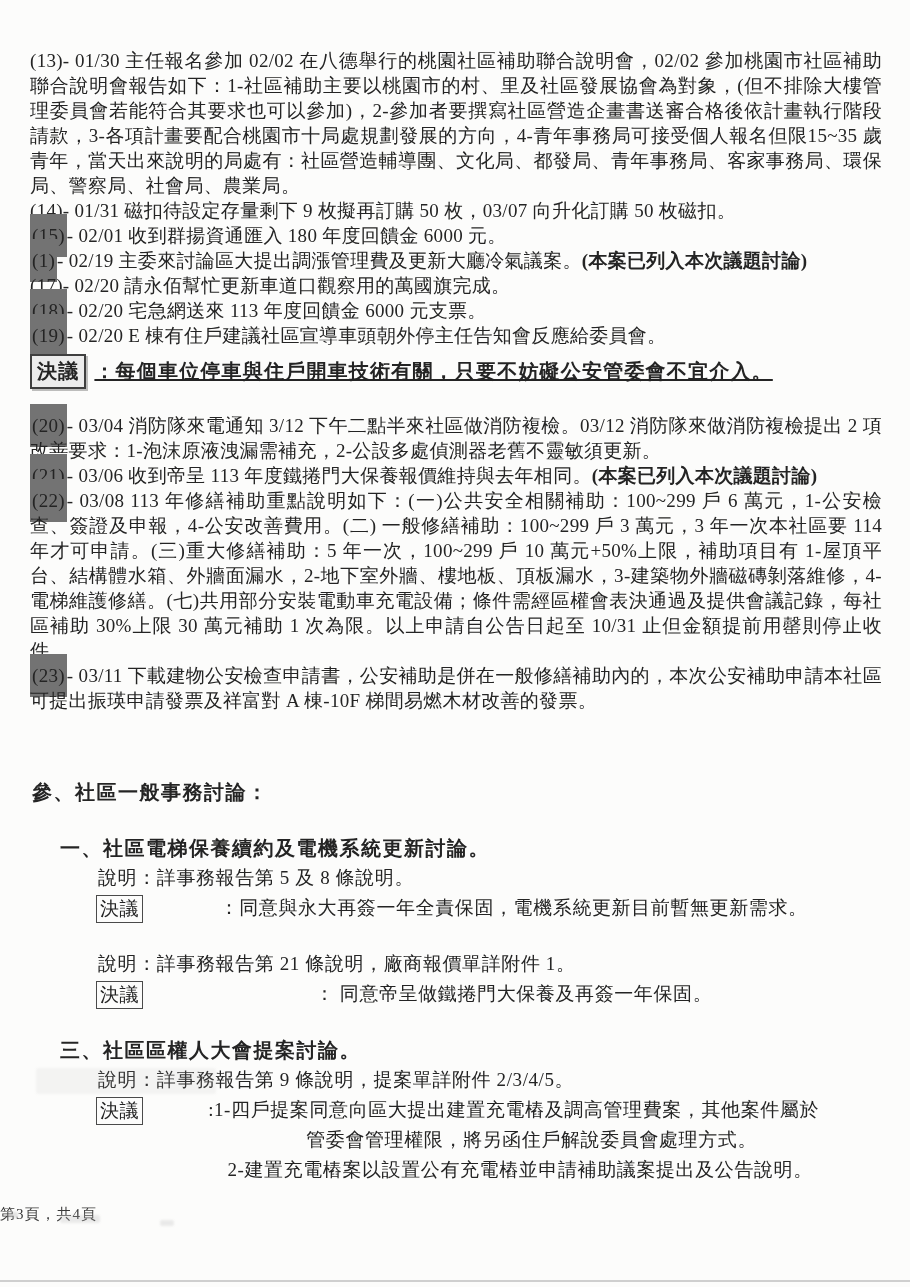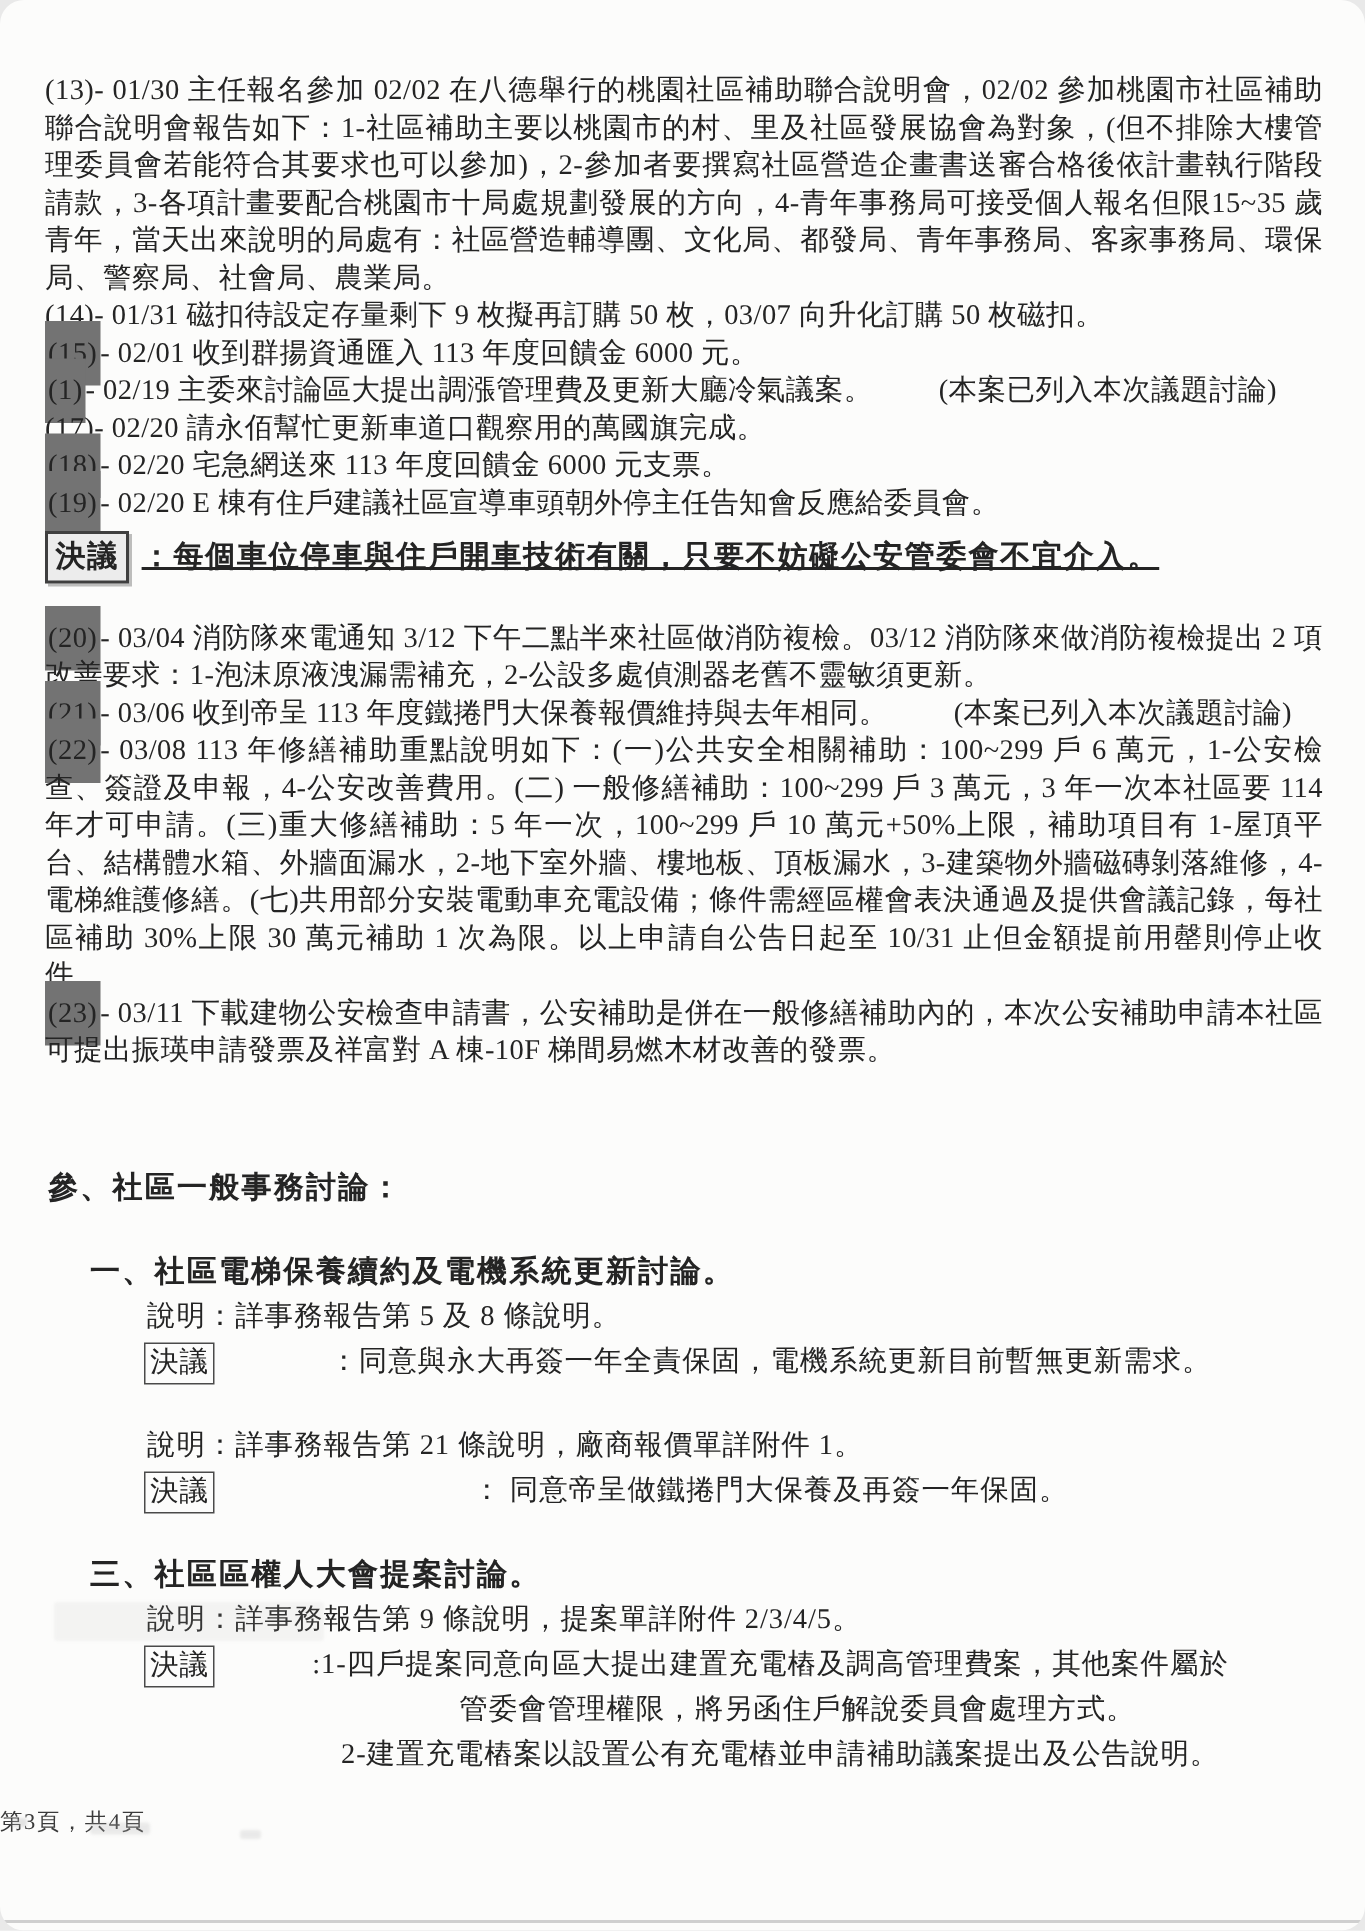--- a/index.html
+++ b/index.html
@@ -1,27 +1,26 @@
 <!DOCTYPE html>
 <html><head>
 <meta charset="utf-8">
 <style>
   html,body{margin:0;padding:0;background:#e9e9e9;}
   .page{
     position:relative;width:910px;height:1287px;margin:0 auto;
     background:#fcfcfb;color:#242424;overflow:hidden;
     font-family:"Liberation Serif","DejaVu Serif",serif;
-    border-radius:16px;
   }
   .content{position:absolute;left:30px;right:28px;top:48px;}
   
   .item{margin:0;font-size:19px;line-height:25px;text-align:justify;letter-spacing:.3px;}
   .num{white-space:nowrap;}
   .num.hl{background:#737373;padding:11px 2px;}
-  .tail{font-weight:normal;margin-left:44px;}
+  .tail{font-weight:bold;}
   
   .banner{margin:6px 0 24px 0;font-size:20px;line-height:30px;font-weight:bold;letter-spacing:1.2px;text-decoration:underline;}
   .res-label-banner{
     display:inline-block;border:2px solid #3f3f3f;background:#ececec;
     padding:0 5px 1px 5px;margin-right:8px;
     box-shadow:2px 2px 0 rgba(125,125,125,.5);
   }
   
   h2.sec{margin:64px 0 26px 2px;font-size:20px;line-height:30px;font-weight:bold;letter-spacing:1.5px;}
   
@@ -49,21 +48,21 @@
 </head>
 <body>
 
 <div class="page">
   <div class="content">
 
     <p class="item"><span class="num">(13)</span><span>- 01/30 主任報名參加 02/02 在八德舉行的桃園社區補助聯合說明會，02/02 參加桃園市社區補助聯合說明會報告如下：1-社區補助主要以桃園市的村、里及社區發展協會為對象，(但不排除大樓管理委員會若能符合其要求也可以參加)，2-參加者要撰寫社區營造企畫書送審合格後依計畫執行階段請款，3-各項計畫要配合桃園市十局處規劃發展的方向，4-青年事務局可接受個人報名但限15~35 歲青年，當天出來說明的局處有：社區營造輔導團、文化局、都發局、青年事務局、客家事務局、環保局、警察局、社會局、農業局。</span></p>
 
     <p class="item"><span class="num">(14)</span><span>- 01/31 磁扣待設定存量剩下 9 枚擬再訂購 50 枚，03/07 向升化訂購 50 枚磁扣。</span></p>
 
-    <p class="item"><span class="num hl">(15)</span><span>- 02/01 收到群揚資通匯入 113 年度回饋金 6000 元。</span></p>
+    <p class="item"><span class="num hl">(15)</span><span>- 02/01 收到群揚資通匯入 180 年度回饋金 6000 元。</span></p>
 
     <p class="item"><span class="num hl">(1)</span><span>- 02/19 主委來討論區大提出調漲管理費及更新大廳冷氣議案。</span><span class="tail">(本案已列入本次議題討論)</span></p>
 
     <p class="item"><span class="num">(17)</span><span>- 02/20 請永佰幫忙更新車道口觀察用的萬國旗完成。</span></p>
 
     <p class="item"><span class="num hl">(18)</span><span>- 02/20 宅急網送來 113 年度回饋金 6000 元支票。</span></p>
 
     <p class="item"><span class="num hl">(19)</span><span>- 02/20 E 棟有住戶建議社區宣導車頭朝外停主任告知會反應給委員會。</span></p>
 
     <p class="banner"><span class="res-label-banner">決議</span><span>：每個車位停車與住戶開車技術有關，只要不妨礙公安管委會不宜介入。</span></p>

